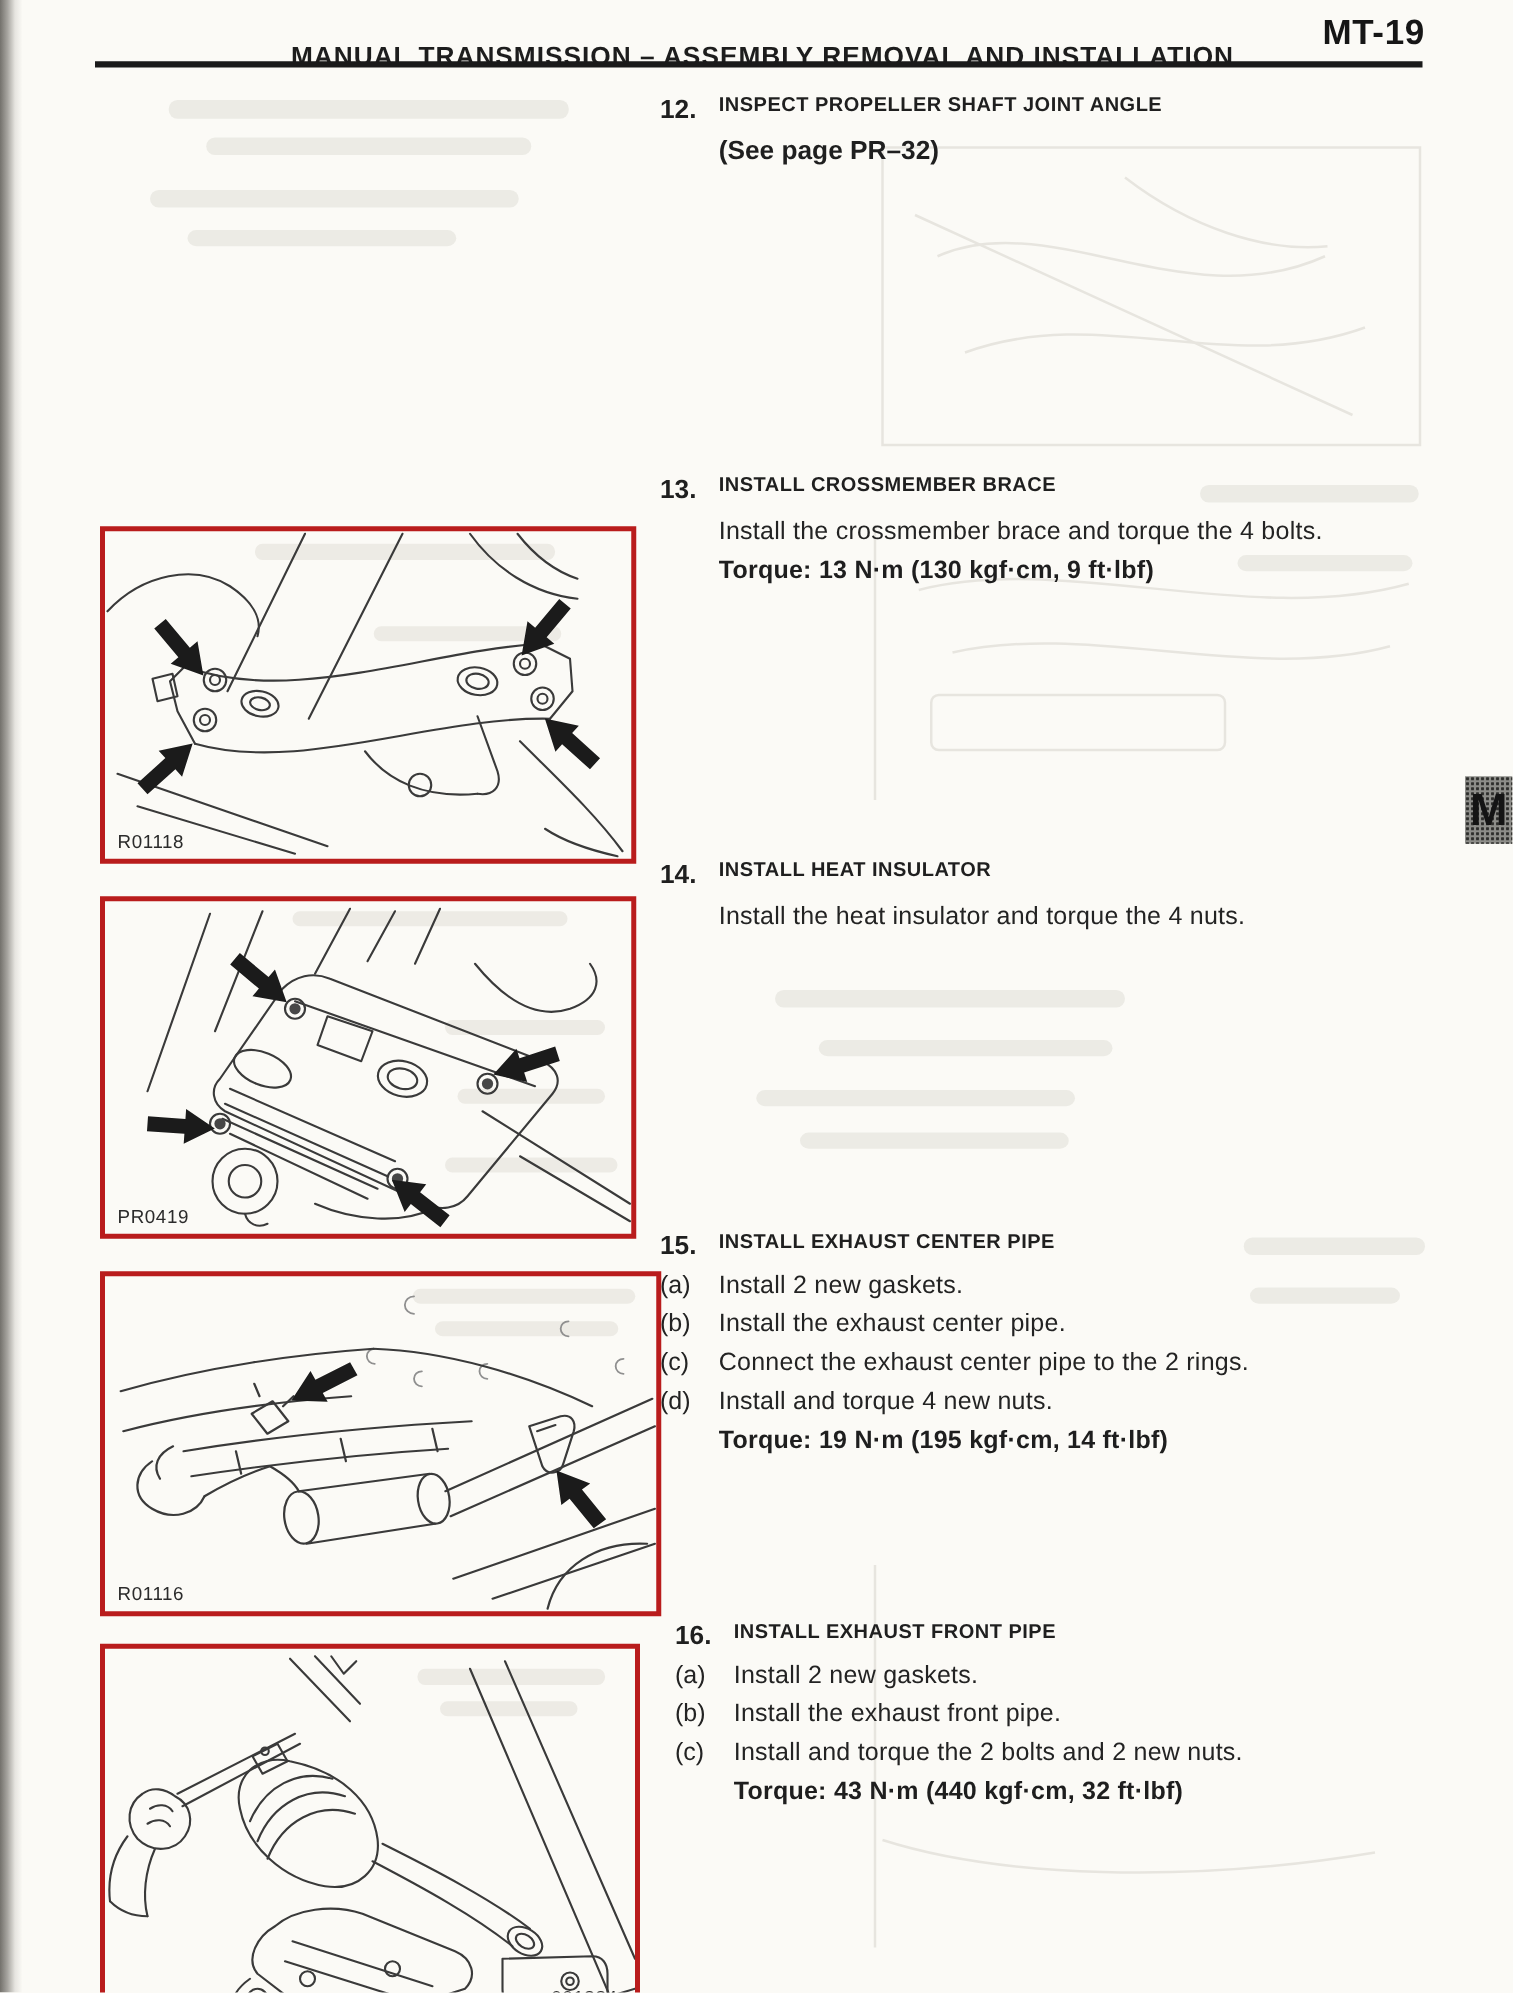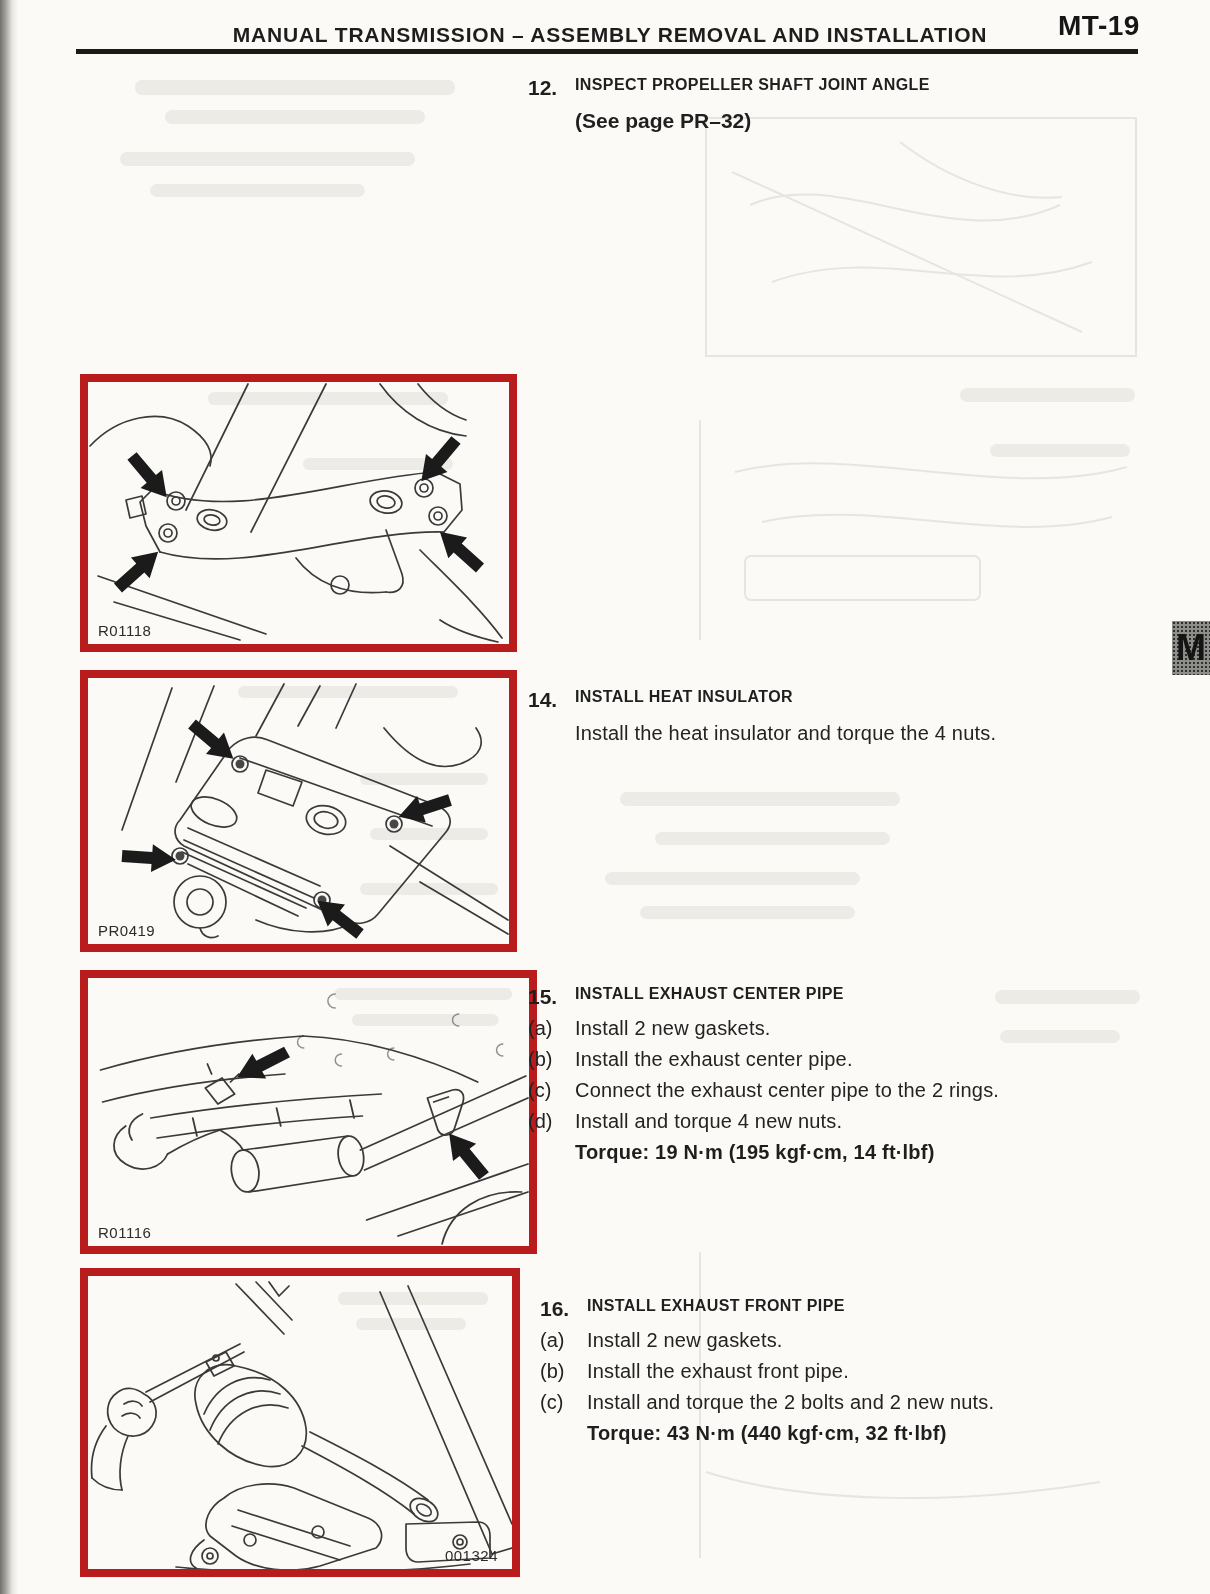--- a/index.html
+++ b/index.html
@@ -7,33 +7,33 @@
     width:1210px;height:1594px;position:relative;overflow:hidden;
     background:#fbfaf6;
     font-family:"Liberation Sans","DejaVu Sans",sans-serif;
     color:#222;
   }
   .page{position:absolute;inset:0;}
   
   .spine{position:absolute;left:0;top:0;width:18px;height:100%;
     background:linear-gradient(to right,#73716c 0,#a7a5a0 6px,rgba(190,188,182,.35) 12px,rgba(190,188,182,0) 18px);}
   
-  .header-title{position:absolute;left:140px;top:23px;width:940px;text-align:center;
+  .header-title{position:absolute;left:140px;top:34px;width:940px;text-align:center;
     font-size:21px;font-weight:bold;letter-spacing:.8px;color:#1d1d1d;white-space:nowrap;}
   .page-number{position:absolute;left:1058px;top:10px;font-size:28px;font-weight:bold;color:#161616;letter-spacing:.5px;}
   .header-rule{position:absolute;left:76px;top:49px;width:1062px;height:5px;background:#1a1a1a;}
   
   .side-tab{position:absolute;left:1172px;top:621px;width:38px;height:54px;overflow:hidden;
     background-color:#8d8d89;
     background-image:radial-gradient(circle,#2e2e2c 1.1px,rgba(0,0,0,0) 1.3px);
     background-size:4px 4px;
     display:flex;align-items:center;justify-content:flex-start;}
   .side-tab-letter{font-size:36px;font-weight:bold;color:#141414;line-height:1;margin-left:4px;}
   
-  .figure{position:absolute;border:8px solid #b91c1c;background:rgba(255,255,255,0);}
+  .figure{position:absolute;border:4px solid #b91c1c;background:rgba(255,255,255,0);margin-top:47px;}
   #fig1{left:80px;top:374px;width:421px;height:262px;}
   #fig2{left:80px;top:670px;width:421px;height:266px;}
   #fig3{left:80px;top:970px;width:421px;height:268px;padding-left:20px;}
   #fig4{left:80px;top:1268px;width:424px;height:293px;text-decoration:underline;}
   .fig-svg{position:absolute;inset:0;width:100%;height:100%;}
   .fig-label{position:absolute;bottom:5px;left:10px;font-size:15px;color:#2b2b2b;letter-spacing:.5px;}
   .fig-label.right{left:auto;right:14px;}
   
   .step{position:absolute;left:528px;}
   .step-head{display:flex;}
@@ -150,20 +150,28 @@
       <g fill="#1b1b1b">
         <use href="#f1a" transform="translate(44,74) rotate(50)"></use>
         <use href="#f1a" transform="translate(30,206) rotate(-42)"></use>
         <use href="#f1a" transform="translate(368,58) rotate(130)"></use>
         <use href="#f1a" transform="translate(392,186) rotate(-138)"></use>
       </g>
     </svg>
     <span class="fig-label">R01118</span>
   </div>
 
+  <div class="step front" id="step13">
+    <div class="step-head">
+      <span class="step-num">13.</span>
+      <span class="step-title">INSTALL CROSSMEMBER BRACE</span>
+    </div>
+    <div class="step-body">Install the crossmember brace and torque the 4 bolts.</div>
+    <div class="torque">Torque: 13 N·m (130 kgf·cm, 9 ft·lbf)</div>
+  </div>
 
   <div class="figure front" id="fig2">
     <svg class="fig-svg" viewBox="0 0 421 266" preserveAspectRatio="none">
       <defs>
           <path id="f2a" d="M0,-6 L30,-6 L30,-14 L54,0 L30,14 L30,6 L0,6 Z"></path>
         </defs>
       <g fill="#edebe5">
         <rect x="150" y="8" width="220" height="12" rx="6"></rect>
         <rect x="272" y="95" width="128" height="12" rx="6"></rect>
         <rect x="282" y="150" width="118" height="12" rx="6"></rect>

